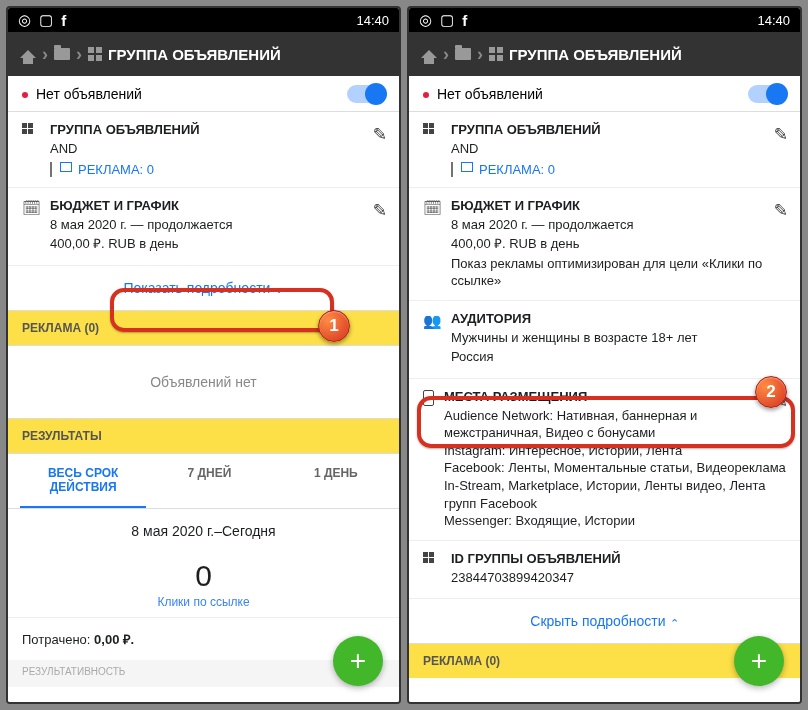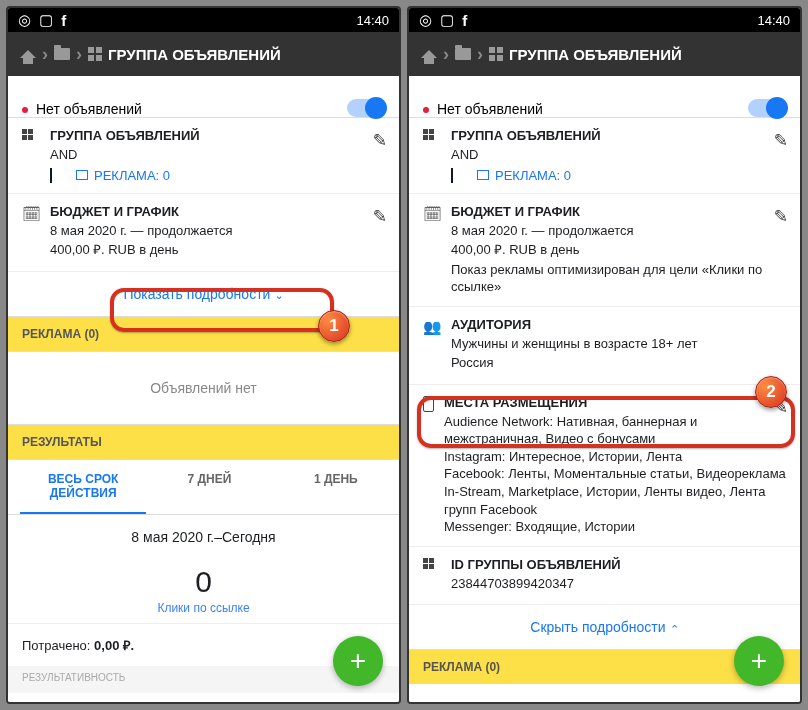--- a/index.html
+++ b/index.html
@@ -3,34 +3,34 @@
 <meta charset="utf-8">
 <style>
 * { margin: 0; padding: 0; box-sizing: border-box; font-family: -apple-system, Helvetica, Arial, sans-serif; }
 body { background: #888; padding: 6px; display: flex; gap: 6px; }
 .phone { width: 395px; height: 698px; background: #fff; border: 2px solid #333; border-radius: 4px; overflow: hidden; display: flex; flex-direction: column; position: relative; }
 .statusbar { background: #000; color: #fff; height: 24px; display: flex; align-items: center; justify-content: space-between; padding: 0 10px; font-size: 13px; }
 .statusbar-icons { display: flex; gap: 8px; align-items: center; }
 .statusbar-icons span { font-size: 15px; }
 .breadcrumb { background: #333; color: #fff; height: 44px; display: flex; align-items: center; padding: 0 12px; font-size: 15px; font-weight: 600; gap: 6px; }
 .bc-chev { color: #888; font-size: 18px; }
-.topbar { background: #fff; border-bottom: 1px solid #ddd; height: 42px; display: flex; align-items: flex-end; justify-content: space-between; padding: 0 14px; font-size: 14px; }
+.topbar { background: #fff; border-bottom: 1px solid #ddd; height: 36px; display: flex; align-items: center; justify-content: space-between; padding: 0 14px; font-size: 14px; }
 .red-dot { width: 6px; height: 6px; background: #e41e3f; border-radius: 50%; display: inline-block; margin-right: 8px; vertical-align: middle; }
 .toggle { width: 38px; height: 18px; background: #b3d1ff; border-radius: 10px; position: relative; cursor: pointer; }
 .toggle::after { content: ''; position: absolute; right: -2px; top: -2px; width: 22px; height: 22px; background: #1877f2; border-radius: 50%; }
 .content { flex: 1; overflow-y: auto; background: #fff; }
 .card { padding: 10px 14px; border-bottom: 1px solid #eee; position: relative; }
 .card-hdr { display: flex; align-items: flex-start; gap: 10px; }
 .card-icon { width: 18px; font-size: 15px; color: #444; margin-top: 1px; flex-shrink: 0; }
 .card-body { flex: 1; }
 .card-title { font-size: 13px; font-weight: 700; color: #1c1e21; margin-bottom: 3px; }
 .card-line { font-size: 13px; color: #1c1e21; margin-bottom: 2px; line-height: 1.35; }
 .card-sub { font-size: 13px; color: #1c1e21; line-height: 1.35; }
 .edit-btn { position: absolute; right: 12px; top: 12px; font-size: 17px; color: #333; cursor: pointer; }
-.ad-line { display: flex; align-items: center; gap: 6px; font-size: 13px; color: #1877f2; margin-top: 4px; padding-left: 24px; border-left: 2px solid #0f172a; }
+.ad-line { display: flex; gap: 6px; font-size: 13px; color: #1877f2; margin-top: 4px; padding-left: 8px; border-left: 2px solid #737373; }
 .ad-icon { width: 12px; height: 10px; border: 1.5px solid #1877f2; display: inline-block; }
 .show-details { text-align: center; padding: 14px 0; color: #1877f2; font-size: 14px; cursor: pointer; }
 .show-details .chev { font-size: 11px; margin-left: 4px; }
 .section-hdr { background: #fde047; padding: 10px 14px; font-size: 12px; font-weight: 700; color: #555; border-top: 1px solid #ddd; border-bottom: 1px solid #ddd; }
 .empty { text-align: center; padding: 28px 0; color: #888; font-size: 14px; }
 .tabs { display: flex; border-bottom: 1px solid #ddd; padding-left: 12px; }
 .tab { flex: 1; text-align: center; padding: 12px 0; font-size: 12px; font-weight: 600; color: #666; cursor: pointer; }
 .tab.active { color: #1877f2; border-bottom: 2px solid #1877f2; }
 .results-body { text-align: center; padding: 14px 0 8px; }
 .date-range { font-size: 14px; color: #1c1e21; margin-bottom: 20px; }

